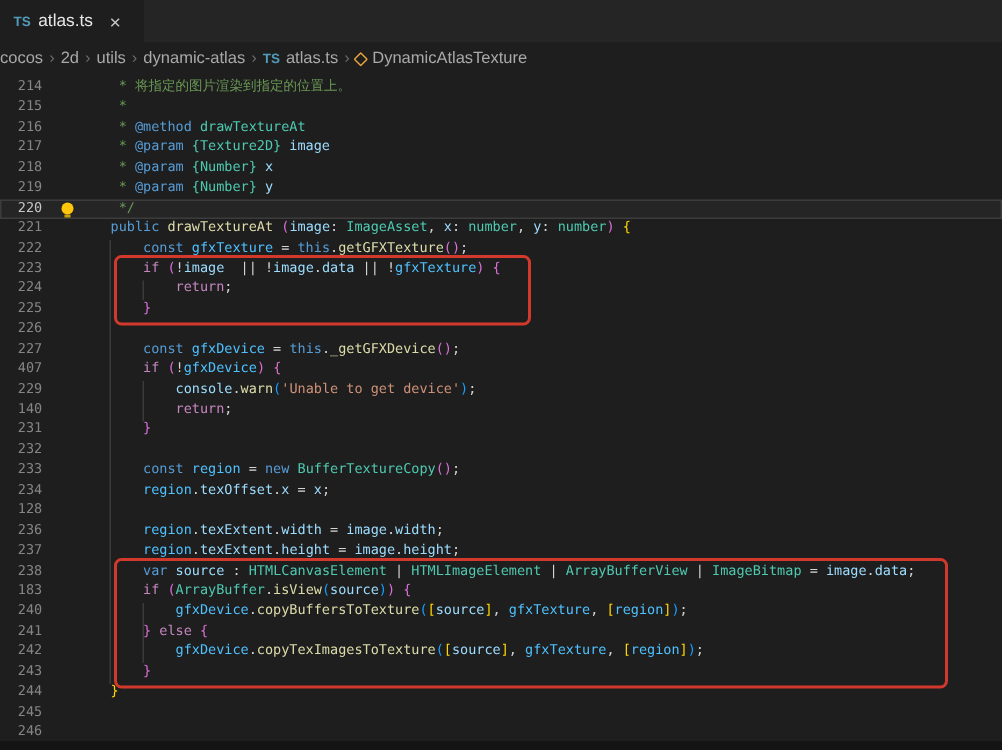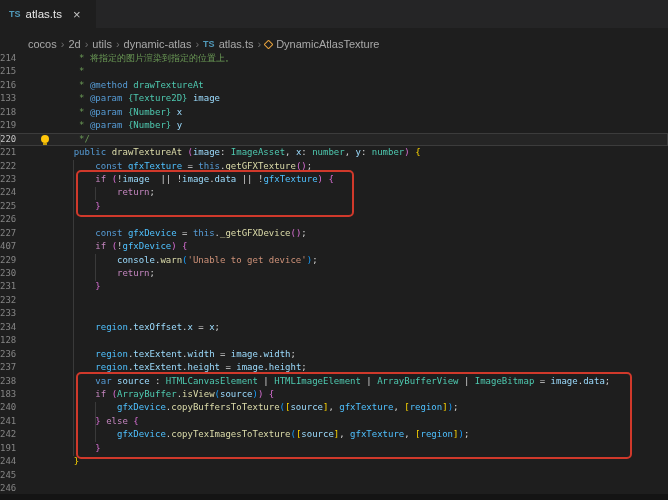--- a/index.html
+++ b/index.html
@@ -9,34 +9,34 @@
   .window { width:668px; height:500px; background:#000000; position:relative; }
 
   
   .tabbar { height:28px; background:#252526; display:flex; align-items:stretch; }
   .tab { display:flex; align-items:center; gap:5px; padding:0 9px; background:#1e1e1e;
          color:#e7e7e7; font-size:11.5px; min-width:96px; cursor:pointer; }
   .ts-icon { color:#519aba; font-weight:bold; font-size:9px; letter-spacing:0; }
   .tab-close { color:#c5c5c5; font-size:13px; margin-left:6px; line-height:1; }
 
   
-  .breadcrumbs { height:22px; background:#1e1e1e; display:flex; align-items:flex-end;
-                 padding:0 28px; font-size:11px; color:#a9a9a9; gap:4px; white-space:nowrap; }
+  .breadcrumbs { height:22px; background:#1e1e1e; display:flex; align-items:center;
+                 padding:0 0; font-size:11px; color:#a9a9a9; gap:4px; white-space:nowrap; }
   .crumb { cursor:pointer; display:inline-flex; align-items:center; gap:4px; }
   .crumb-sep { color:#6d6d6d; font-size:11px; }
   .class-icon { width:7px; height:7px; border:1.5px solid #e8a33d; transform:rotate(45deg);
                 display:inline-block; border-radius:1px; }
 
   
   .editor { position:relative; height:444px; background:#1e1e1e; overflow:hidden; }
   .lines { position:relative; padding-top:2px; }
   .line { display:flex; height:13.45px; line-height:13.45px; position:relative;
           font-family:"DejaVu Sans Mono", monospace; font-size:9px; }
   .line.current { outline:1px solid #3c3c3c; outline-offset:-1px; background:rgba(255,255,255,0.03); }
-  .ln { flex:none; width:40px; text-align:left; margin-right:12px; color:#858585; }
+  .ln { flex:none; width:40px; text-align:center; margin-right:12px; color:#858585; }
   .line.current .ln { color:#c6c6c6; }
   .code { white-space:pre; }
 
   .bulb { position:absolute; left:41px; top:2.5px; width:8px; height:8px;
           border-radius:50%; background:#ffc60a; }
   .bulb::after { content:""; position:absolute; left:2px; top:7.5px; width:4px; height:2.5px;
                  background:#c9a008; }
 
   .tk-cm{color:#6A9955} .tk-kw{color:#569CD6} .tk-ctl{color:#C586C0}
   .tk-fn{color:#DCDCAA} .tk-var{color:#9CDCFE} .tk-cv{color:#4FC1FF}
@@ -95,21 +95,21 @@
         </div>
         <div class="line">
           <span class="ln">215</span>
           <span class="code"><span class="tk-cm">     *</span></span>
         </div>
         <div class="line">
           <span class="ln">216</span>
           <span class="code"><span class="tk-cm">     * </span><span class="tk-tag">@method</span><span class="tk-cm"> </span><span class="tk-jt">drawTextureAt</span></span>
         </div>
         <div class="line">
-          <span class="ln">133</span>
+          <span class="ln">217</span>
           <span class="code"><span class="tk-cm">     * </span><span class="tk-tag">@param</span><span class="tk-cm"> </span><span class="tk-jt">{Texture2D}</span><span class="tk-cm"> </span><span class="tk-jp">image</span></span>
         </div>
         <div class="line">
           <span class="ln">218</span>
           <span class="code"><span class="tk-cm">     * </span><span class="tk-tag">@param</span><span class="tk-cm"> </span><span class="tk-jt">{Number}</span><span class="tk-cm"> </span><span class="tk-jp">x</span></span>
         </div>
         <div class="line">
           <span class="ln">219</span>
           <span class="code"><span class="tk-cm">     * </span><span class="tk-tag">@param</span><span class="tk-cm"> </span><span class="tk-jt">{Number}</span><span class="tk-cm"> </span><span class="tk-jp">y</span></span>
         </div>
@@ -148,33 +148,34 @@
         </div>
         <div class="line">
           <span class="ln">407</span>
           <span class="code"><span class="tk-pu">        </span><span class="tk-ctl">if</span><span class="tk-pu"> </span><span class="tk-b2">(</span><span class="tk-pu">!</span><span class="tk-cv">gfxDevice</span><span class="tk-b2">)</span><span class="tk-pu"> </span><span class="tk-b2">{</span></span>
         </div>
         <div class="line">
           <span class="ln">229</span>
           <span class="code"><span class="tk-pu">            </span><span class="tk-var">console</span><span class="tk-pu">.</span><span class="tk-fn">warn</span><span class="tk-b3">(</span><span class="tk-str">'Unable to get device'</span><span class="tk-b3">)</span><span class="tk-pu">;</span></span>
         </div>
         <div class="line">
-          <span class="ln">230</span>
+          <span class="ln">140</span>
           <span class="code"><span class="tk-pu">            </span><span class="tk-ctl">return</span><span class="tk-pu">;</span></span>
         </div>
         <div class="line">
           <span class="ln">231</span>
           <span class="code"><span class="tk-pu">        </span><span class="tk-b2">}</span></span>
         </div>
         <div class="line">
           <span class="ln">232</span>
           <span class="code"></span>
         </div>
         <div class="line">
           <span class="ln">233</span>
+          <span class="code"><span class="tk-pu">        </span><span class="tk-kw">const</span><span class="tk-pu"> </span><span class="tk-cv">region</span><span class="tk-pu"> = </span><span class="tk-kw">new</span><span class="tk-pu"> </span><span class="tk-ty">BufferTextureCopy</span><span class="tk-b2">()</span><span class="tk-pu">;</span></span>
         </div>
         <div class="line">
           <span class="ln">234</span>
           <span class="code"><span class="tk-pu">        </span><span class="tk-cv">region</span><span class="tk-pu">.</span><span class="tk-var">texOffset</span><span class="tk-pu">.</span><span class="tk-var">x</span><span class="tk-pu"> = </span><span class="tk-var">x</span><span class="tk-pu">;</span></span>
         </div>
         <div class="line">
           <span class="ln">128</span>
         </div>
         <div class="line">
           <span class="ln">236</span>
@@ -198,21 +199,21 @@
         </div>
         <div class="line">
           <span class="ln">241</span>
           <span class="code"><span class="tk-pu">        </span><span class="tk-b2">}</span><span class="tk-pu"> </span><span class="tk-ctl">else</span><span class="tk-pu"> </span><span class="tk-b2">{</span></span>
         </div>
         <div class="line">
           <span class="ln">242</span>
           <span class="code"><span class="tk-pu">            </span><span class="tk-cv">gfxDevice</span><span class="tk-pu">.</span><span class="tk-fn">copyTexImagesToTexture</span><span class="tk-b3">(</span><span class="tk-b1">[</span><span class="tk-var">source</span><span class="tk-b1">]</span><span class="tk-pu">, </span><span class="tk-cv">gfxTexture</span><span class="tk-pu">, </span><span class="tk-b1">[</span><span class="tk-cv">region</span><span class="tk-b1">]</span><span class="tk-b3">)</span><span class="tk-pu">;</span></span>
         </div>
         <div class="line">
-          <span class="ln">191</span>
+          <span class="ln">243</span>
           <span class="code"><span class="tk-pu">        </span><span class="tk-b2">}</span></span>
         </div>
         <div class="line">
           <span class="ln">244</span>
           <span class="code"><span class="tk-pu">    </span><span class="tk-b1">}</span></span>
         </div>
         <div class="line">
           <span class="ln">245</span>
           <span class="code"></span>
         </div>

